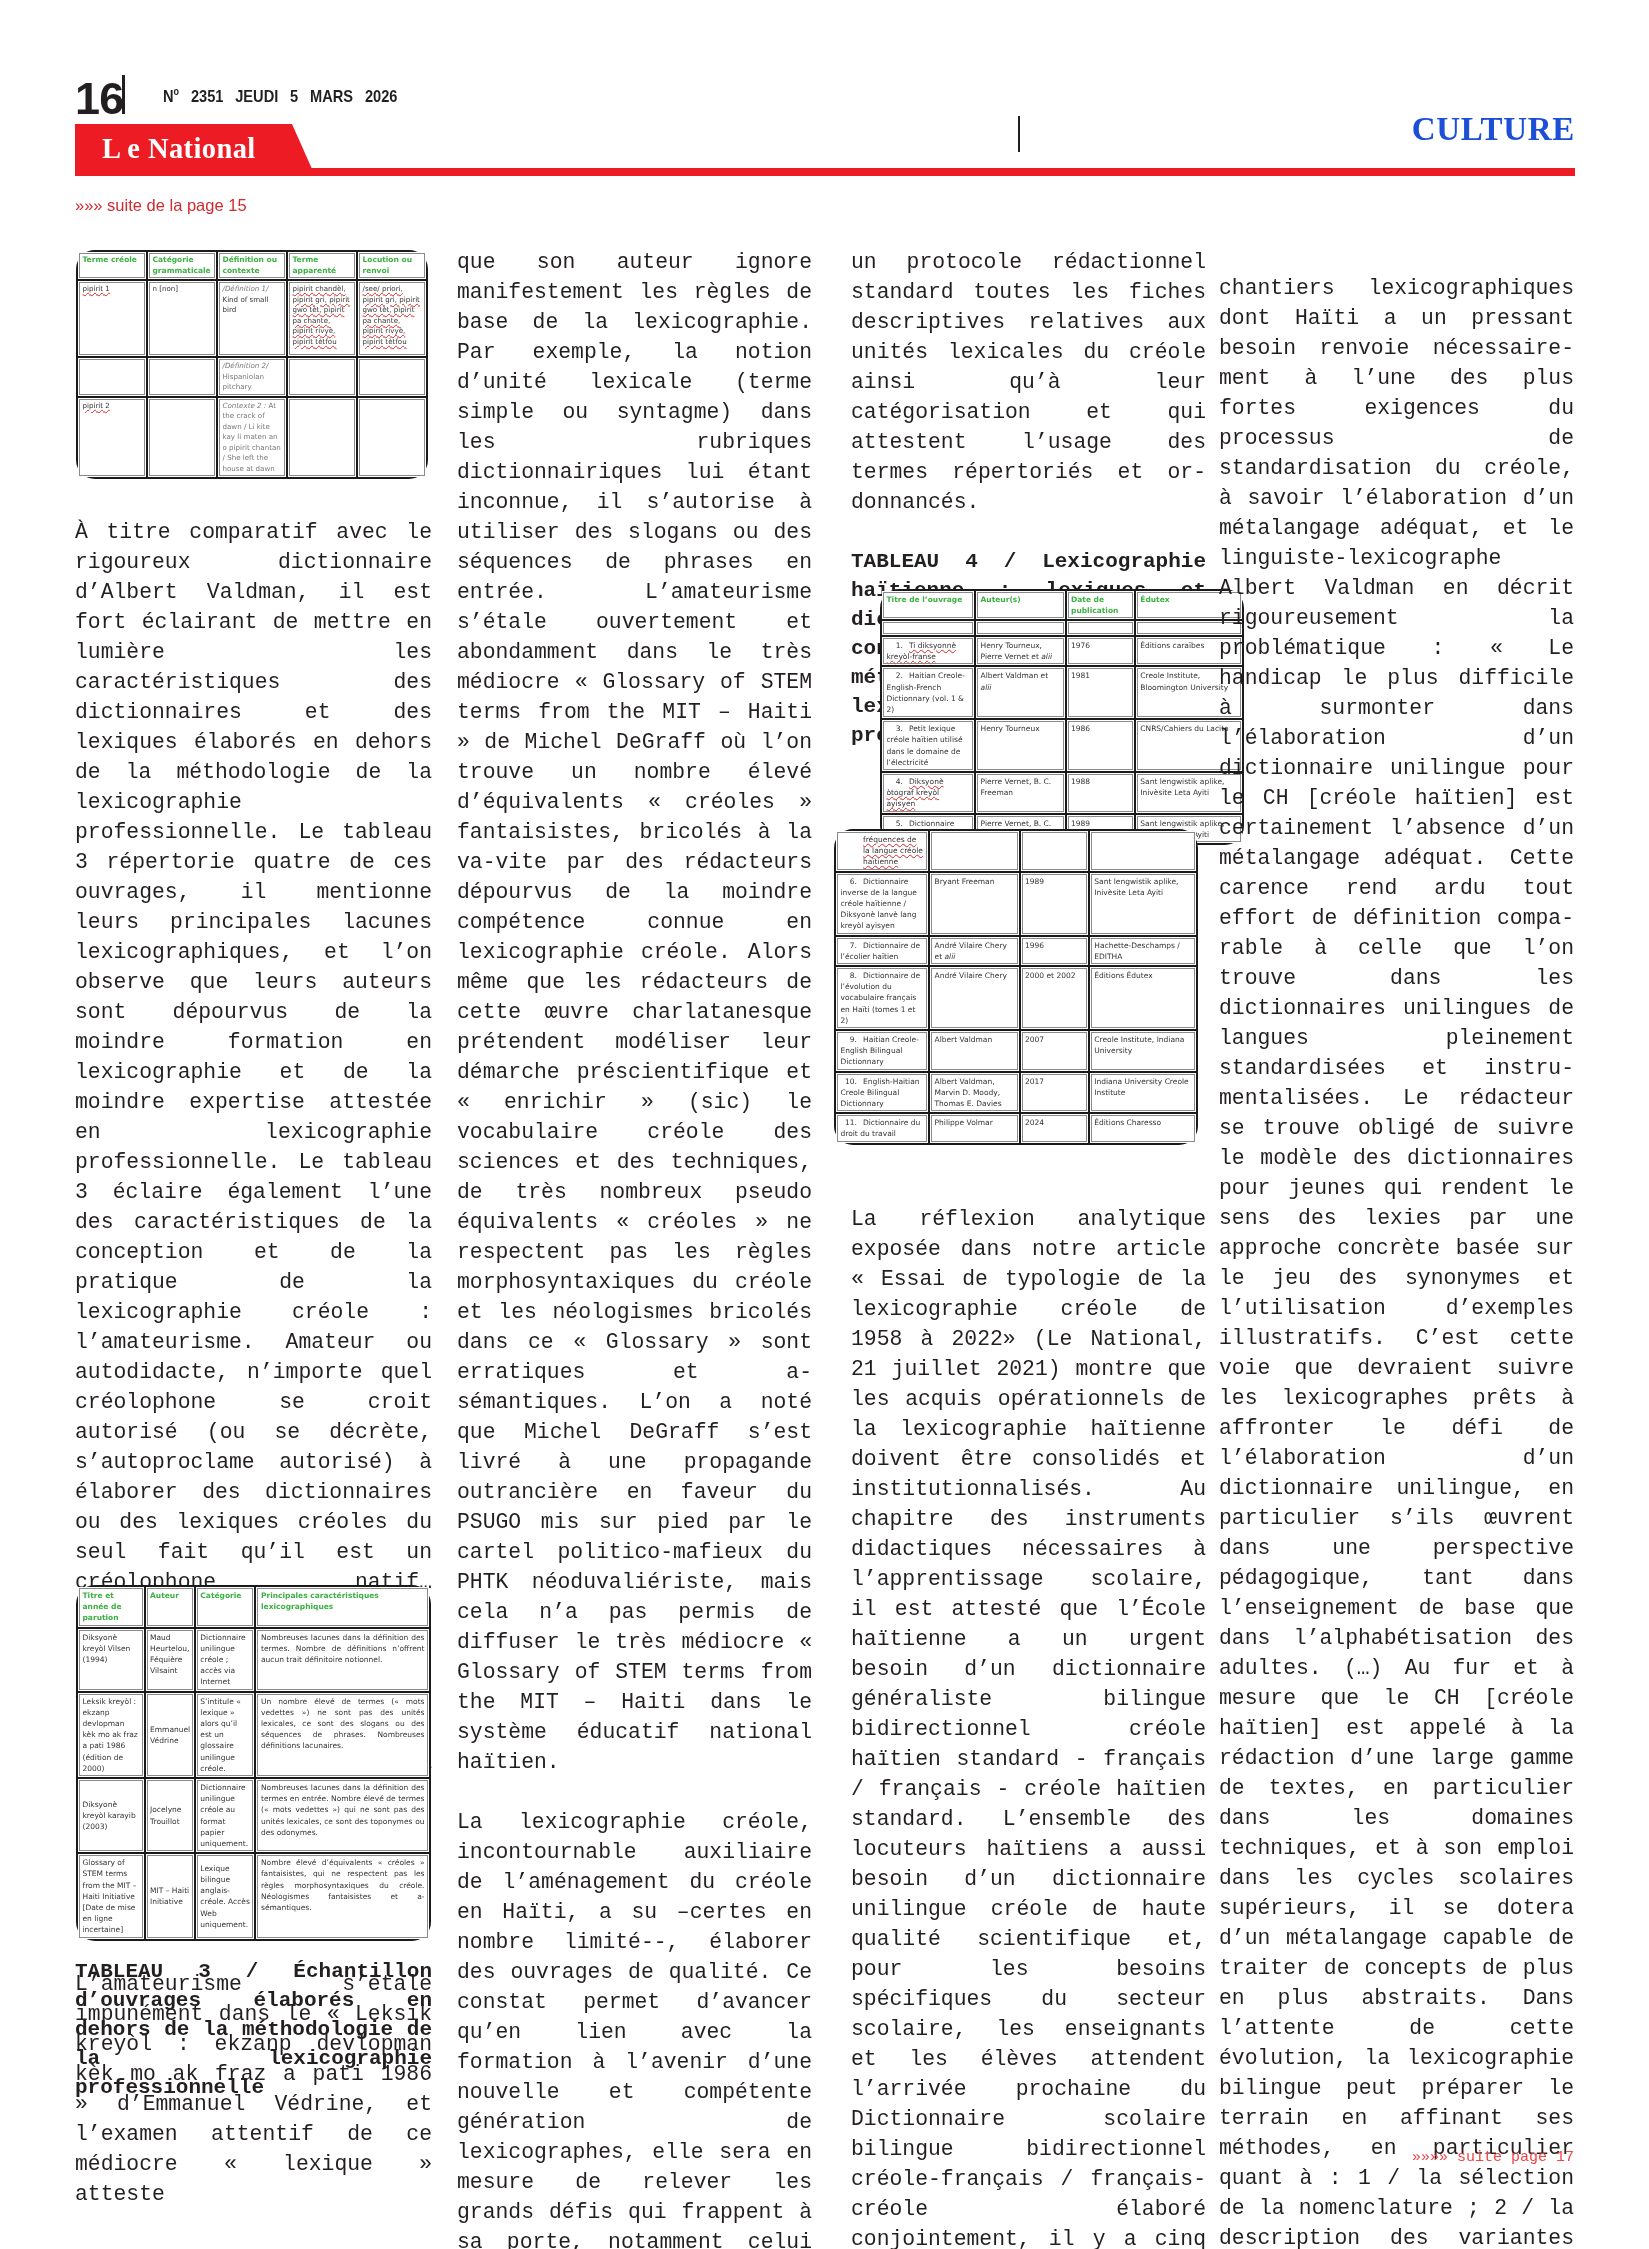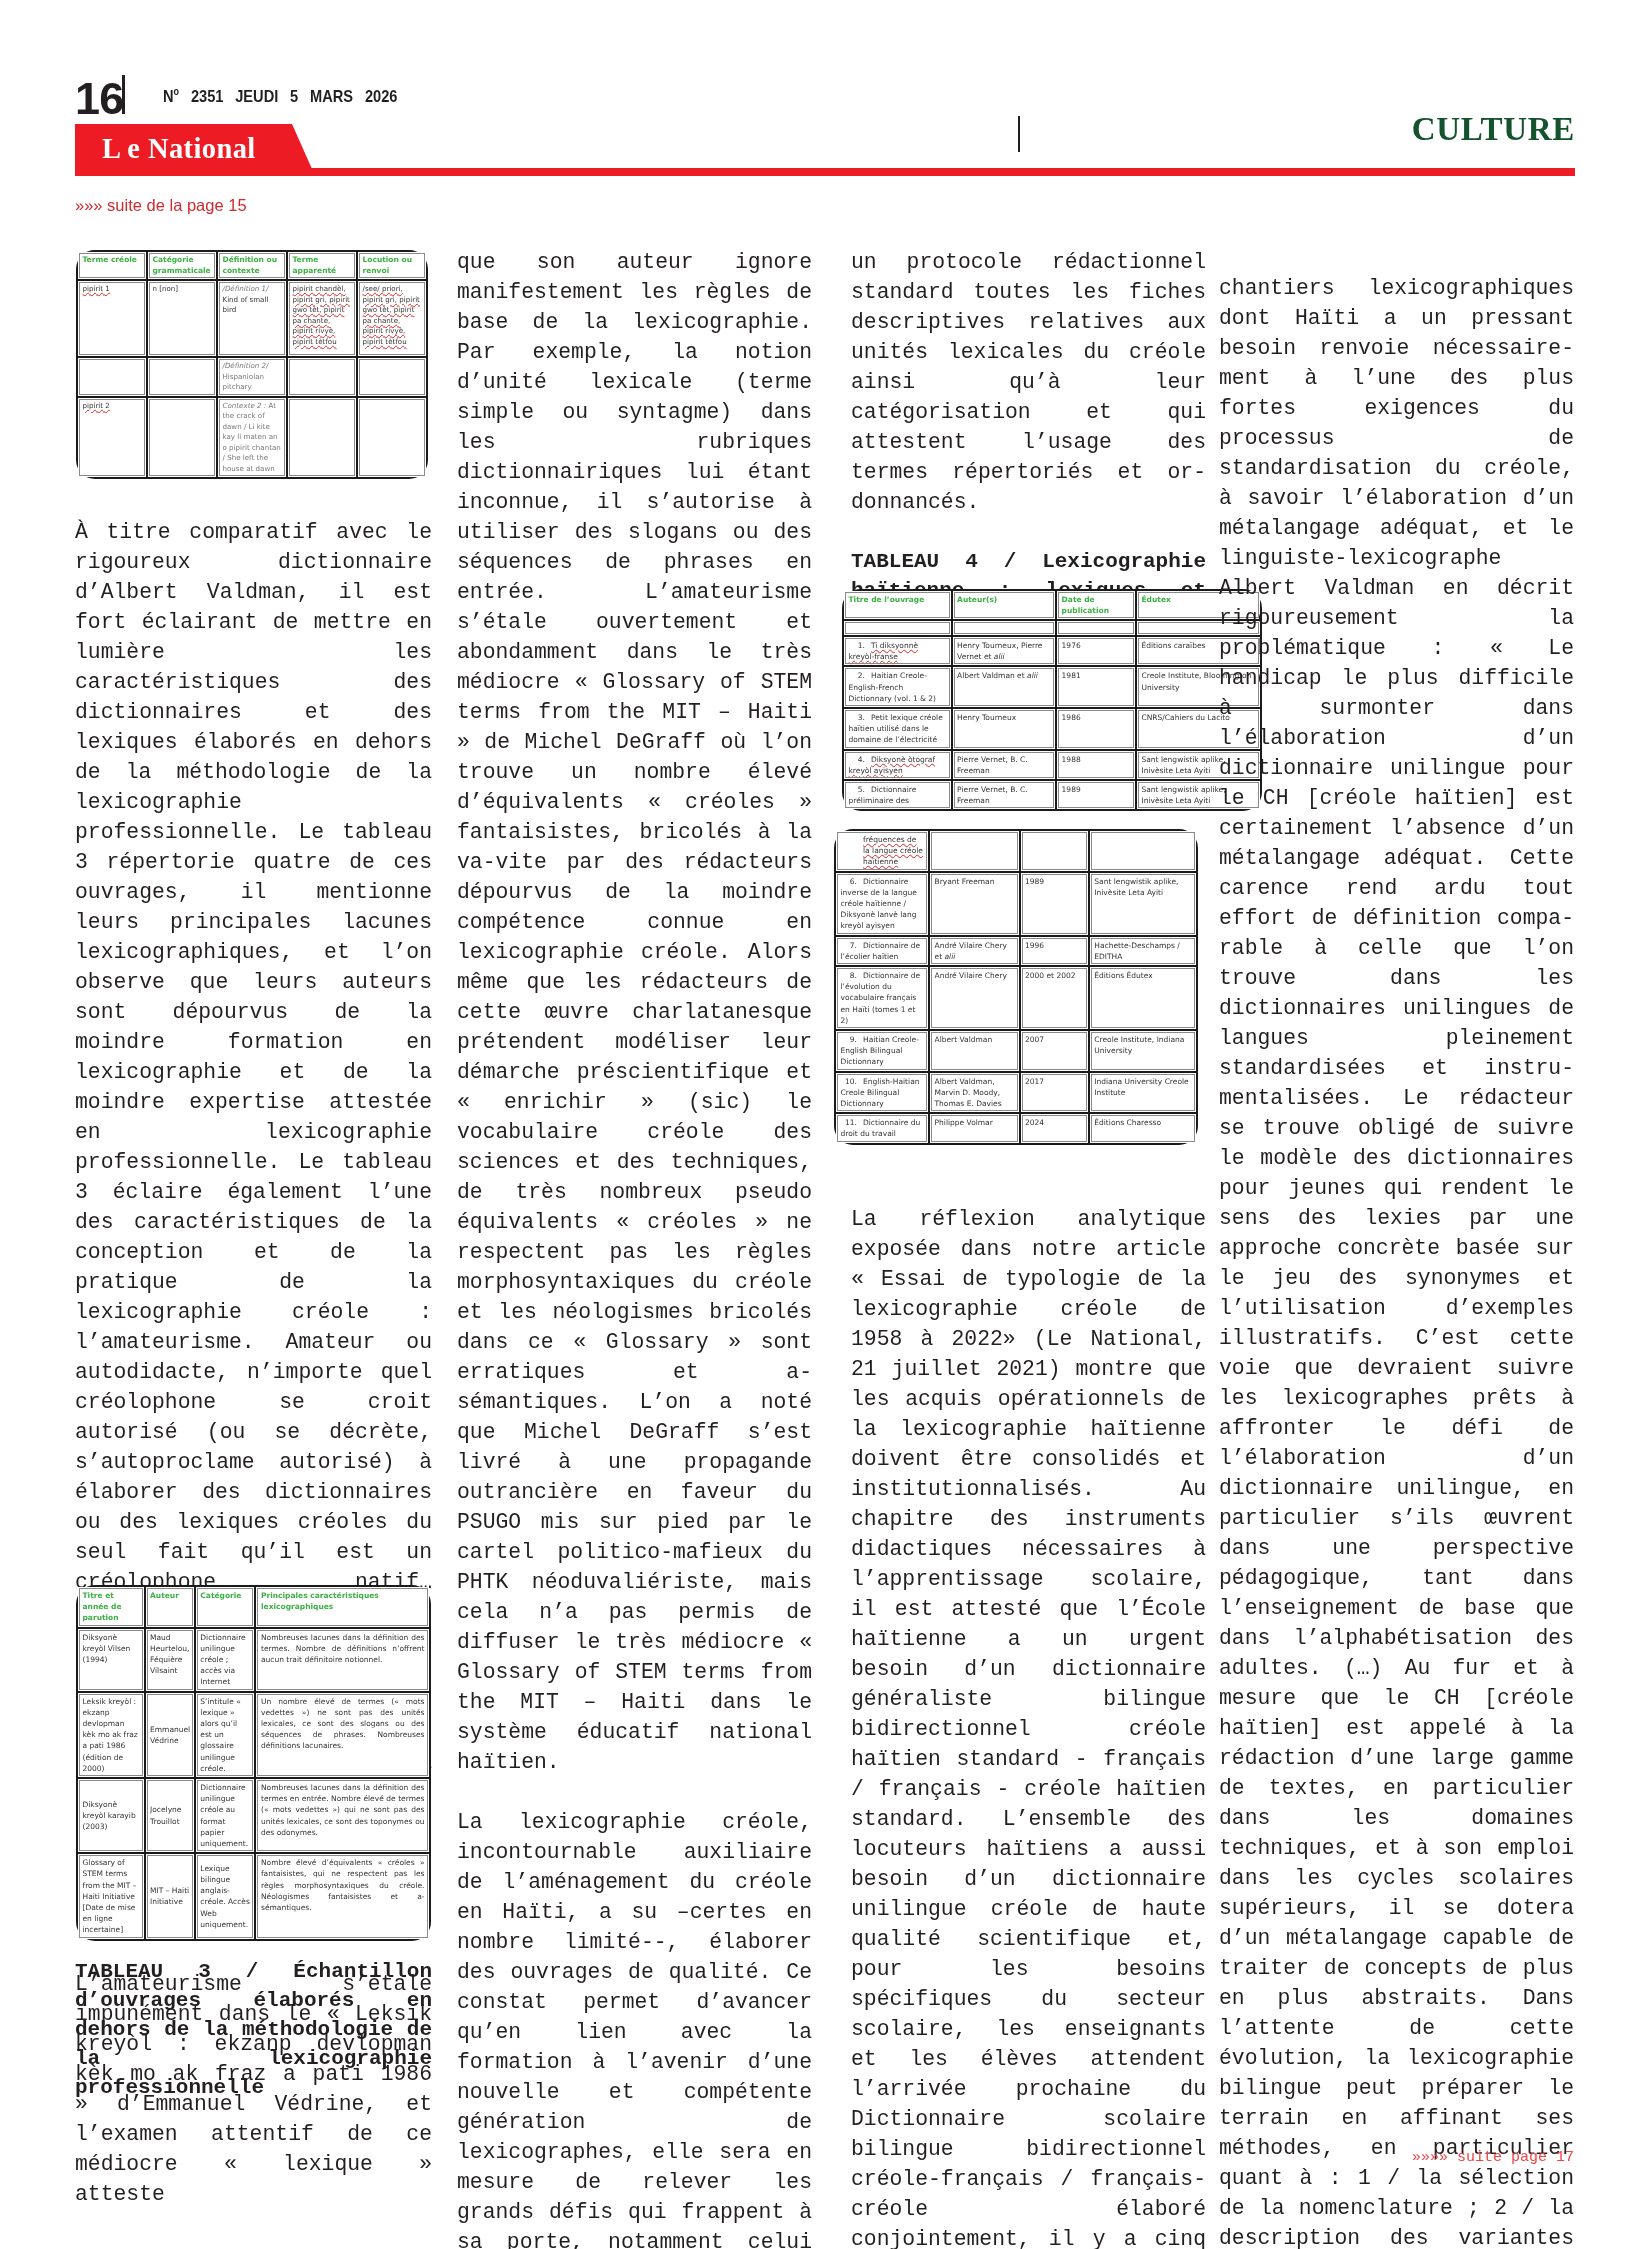--- a/index.html
+++ b/index.html
@@ -8,42 +8,42 @@
 
   
   .folio { position: absolute; left: 75px; top: 73px; font-family: "Liberation Sans", sans-serif; font-weight: bold; font-size: 45px; color: #231f20; letter-spacing: -0.7px; }
   .folio-bar { position: absolute; left: 122px; top: 75px; width: 3px; height: 39px; background: #231f20; }
   .issue { position: absolute; left: 163px; top: 85px; font-family: "Liberation Sans", sans-serif; font-weight: bold; font-size: 17px; color: #231f20; letter-spacing: 0px; word-spacing: 9px; transform: scaleX(0.86); transform-origin: left; }
   .issue sup { font-size: 10.5px; }
   .brand { position: absolute; left: 75px; top: 124px; width: 237px; height: 52px; background: #ed1c24; clip-path: polygon(0 0, 217px 0, 237px 45px, 237px 52px, 0 52px); }
   .brand-name { position: absolute; left: 102px; top: 133px; font-family: "Liberation Serif", serif; font-weight: bold; font-size: 28.5px; color: #ffffff; letter-spacing: 0.4px; }
   .redline { position: absolute; left: 75px; top: 168px; width: 1500px; height: 7.5px; background: #ed1c24; }
   .section-bar { position: absolute; left: 1018px; top: 116px; width: 2.2px; height: 36px; background: #231f20; }
-  .section { position: absolute; right: 75px; top: 111px; font-family: "Liberation Serif", serif; font-weight: bold; font-size: 33px; color: #14532d; letter-spacing: 0.7px; }
+  .section { position: absolute; right: 75px; top: 111px; font-family: "Liberation Serif", serif; font-weight: bold; font-size: 33px; color: #1d4ed8; letter-spacing: 0.7px; }
   .cont-top { position: absolute; left: 75px; top: 196px; font-family: "Liberation Sans", sans-serif; font-size: 16.5px; color: #d12a2f; }
   .cont-bottom { position: absolute; right: 76px; top: 2149px; font-family: Liberation Mono, monospace; font-size: 15px; color: #ef4444; }
 
   
   .col { position: absolute; font-size: 21.4px; line-height: 30px; text-align: justify; hyphens: manual; }
   .col p { margin: 0; font-family: Liberation Mono, monospace; }
   .c1 { left: 75px; width: 357px; }
   .c2 { left: 457px; width: 355px; }
   .c3 { left: 851px; width: 355px; }
   .c4 { left: 1219px; width: 355px; margin-top: 26px; }
   .gap { height: 30px; }
   .tabtitle { font-weight: bold; font-size: 21px; line-height: 29px; }
 
   
   table.doc { border-collapse: separate; border-spacing: 2.2px; background: #1a1a1a; font-family: "DejaVu Sans", sans-serif; position: absolute; table-layout: fixed; border-radius: 19px; }
   table.doc td, table.doc th { background: #ffffff; outline: 0.7px solid #8a8a8a; outline-offset: -2.2px; vertical-align: top; padding: 3px 4.5px; color: #333; font-weight: normal; text-align: left; }
   table.doc th { color: #3cb043; font-weight: bold; }
   .t1 { left: 76px; top: 250px; width: 352px; font-size: 7.1px; line-height: 10.5px; }
   .t1 th { font-size: 7.5px; }
   .t3 { left: 76px; top: 1585px; width: 355px; font-size: 7.5px; line-height: 11.2px; }
-  .t4 { left: 842px; top: 589px; width: 420px; font-size: 7.5px; line-height: 11.2px; }
+  .t4 { left: 880px; top: 589px; width: 364px; font-size: 7.5px; line-height: 11.2px; }
   .t4b { left: 834px; top: 829px; width: 364px; font-size: 7.5px; line-height: 11.2px; }
   .sq { text-decoration: underline wavy #d22; text-decoration-thickness: 0.7px; }
   .it { font-style: italic; color: #777; }
   .grey { color: #777; }
   .just { text-align: justify !important; }
   .num { display: inline-block; width: 16.5px; text-align: right; margin-right: 6px; }
   .indent { padding-left: 27px !important; }
 </style>
 </head>
 <body>

